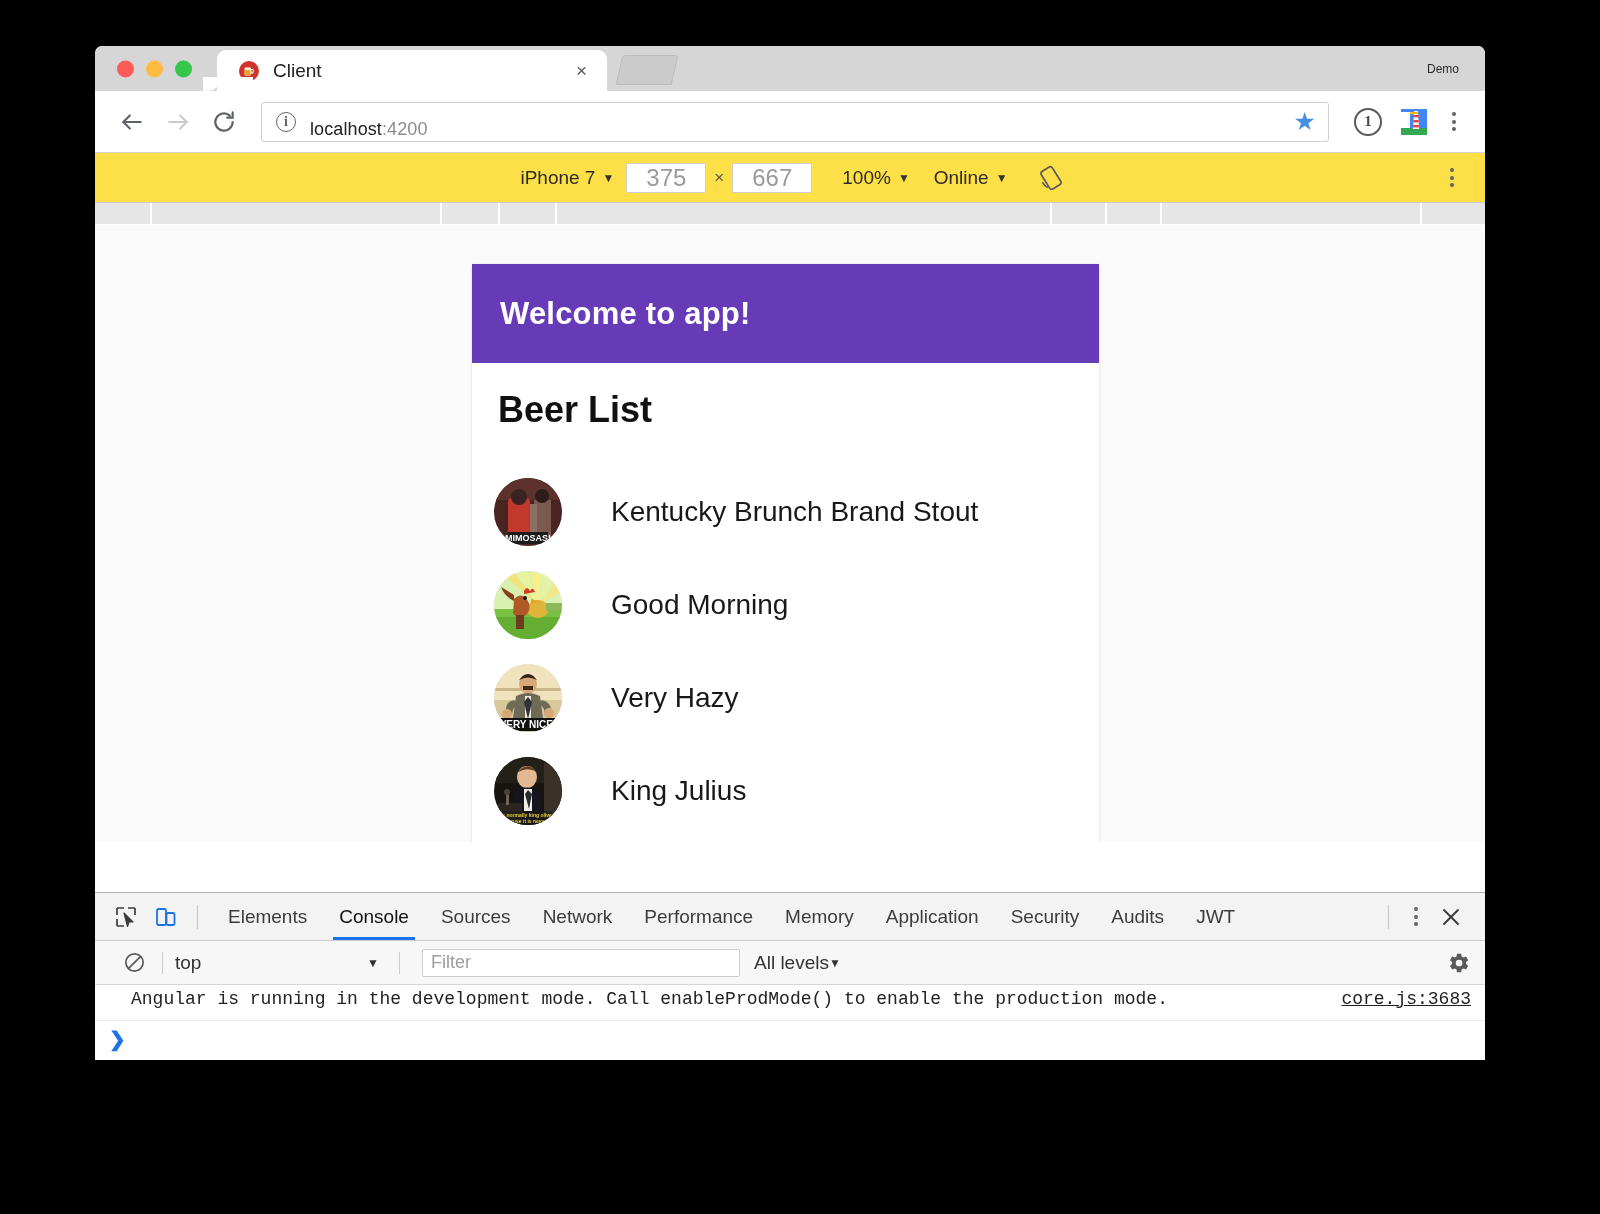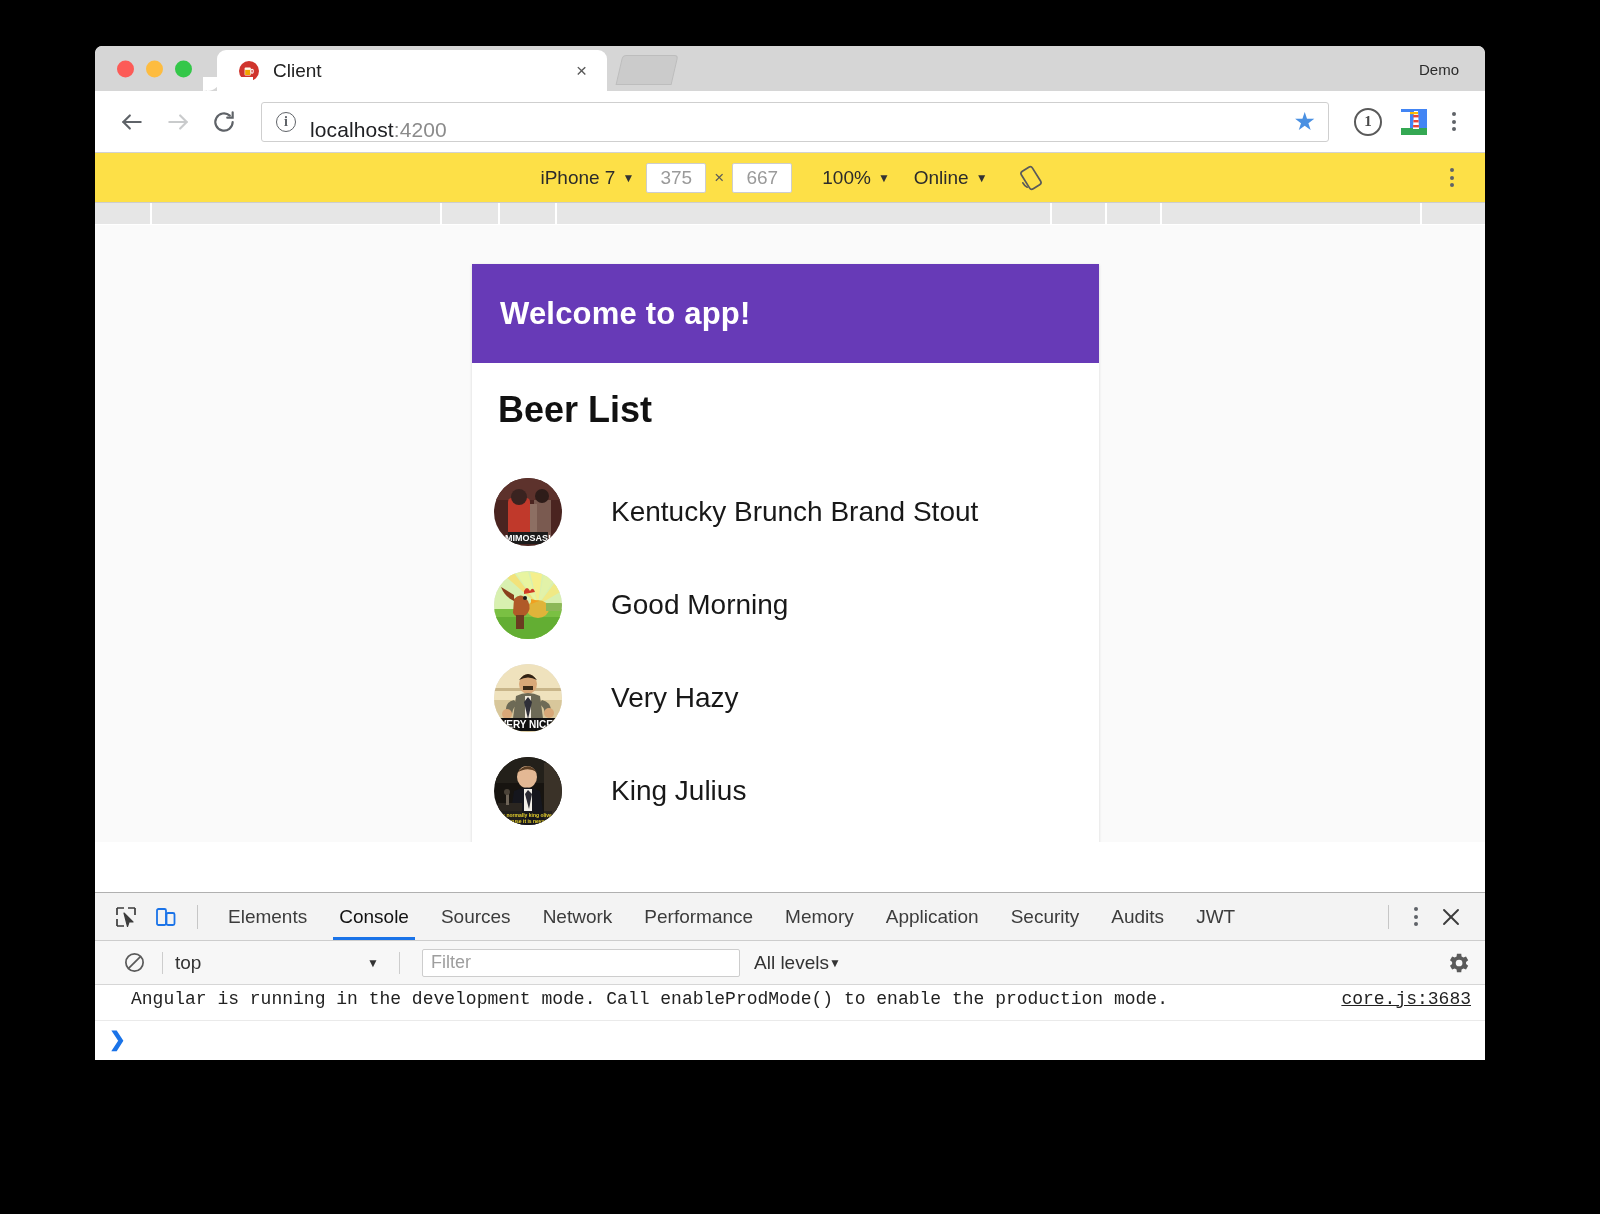--- a/index.html
+++ b/index.html
@@ -71,21 +71,21 @@
     position: absolute; left: 524px; bottom: 6px;
     width: 56px; height: 30px;
     background: #cbcbcb;
     border: 1px solid #bdbdbd;
     border-radius: 4px 4px 0 0;
     transform: skewX(-13deg);
   }
   .profile-name {
     position: absolute; right: 26px; top: 50%;
     transform: translateY(-50%);
-    font-size: 15px; color: #2b2b2b;
+    font-size: 12px; color: #2b2b2b;
   }
 
   
   #omnibox-bar {
     height: 62px; background: #ffffff;
     display: flex; align-items: center;
     padding: 0 16px 0 14px;
     border-bottom: 1px solid #d2d2d2;
   }
   .nav-btn {
@@ -106,21 +106,21 @@
   }
   .info-icon {
     width: 20px; height: 20px; border-radius: 50%;
     border: 1.8px solid #5f6368;
     color: #5f6368; font-size: 14px; font-weight: bold;
     display: flex; align-items: center; justify-content: center;
     font-family: "Liberation Serif", serif;
     flex: 0 0 auto;
   }
   .url-text {
-    margin-left: 14px; font-size: 21px; color: #8b8b8b;
+    margin-left: 14px; font-size: 18px; color: #8b8b8b;
     letter-spacing: .1px; white-space: nowrap; margin-top: 16px;
   }
   .url-text .host { color: #202124; }
   .star-btn { font-size: 25px; color: #4a90e2; cursor: pointer; line-height: 1; margin-left: auto; }
 
   .ext-icon { width: 34px; height: 34px; margin-left: 12px;
               display: flex; align-items: center; justify-content: center;
               cursor: pointer; flex: 0 0 auto; }
   .onepw {
     width: 28px; height: 28px; border-radius: 50%;
@@ -143,23 +143,23 @@
     border-bottom: 1px solid #cdcdcd;
     display: flex; align-items: center; position: relative;
   }
   .device-controls {
     margin: 0 auto; display: flex; align-items: center; gap: 0;
     font-size: 19px; color: #2b2b2b;
   }
   .dt-select { display: flex; align-items: center; gap: 7px; cursor: pointer; padding: 2px 6px; }
   .caret { font-size: 12px; color: #333; line-height: 1; }
   .dim-input {
-    width: 60px; height: 30px; margin: 0 6px;
+    width: 80px; height: 30px; margin: 0 6px;
     background: #fff; border: 1px solid #cdcdcd; border-radius: 2px;
-    font-size: 19px; color: #9a9a9a; text-align: center;
+    font-size: 24px; color: #9a9a9a; text-align: center;
     font-family: "Liberation Sans", sans-serif;
     outline: none;
   }
   .dim-x { font-size: 17px; color: #5a5a5a; margin: 0 2px; }
   .rotate-btn {
     margin-left: 22px; width: 30px; height: 30px; cursor: pointer;
     display: flex; align-items: center; justify-content: center;
   }
   #device-toolbar .kebab { position: absolute; right: 18px; top: 50%; transform: translateY(-50%); margin: 0; }
 

